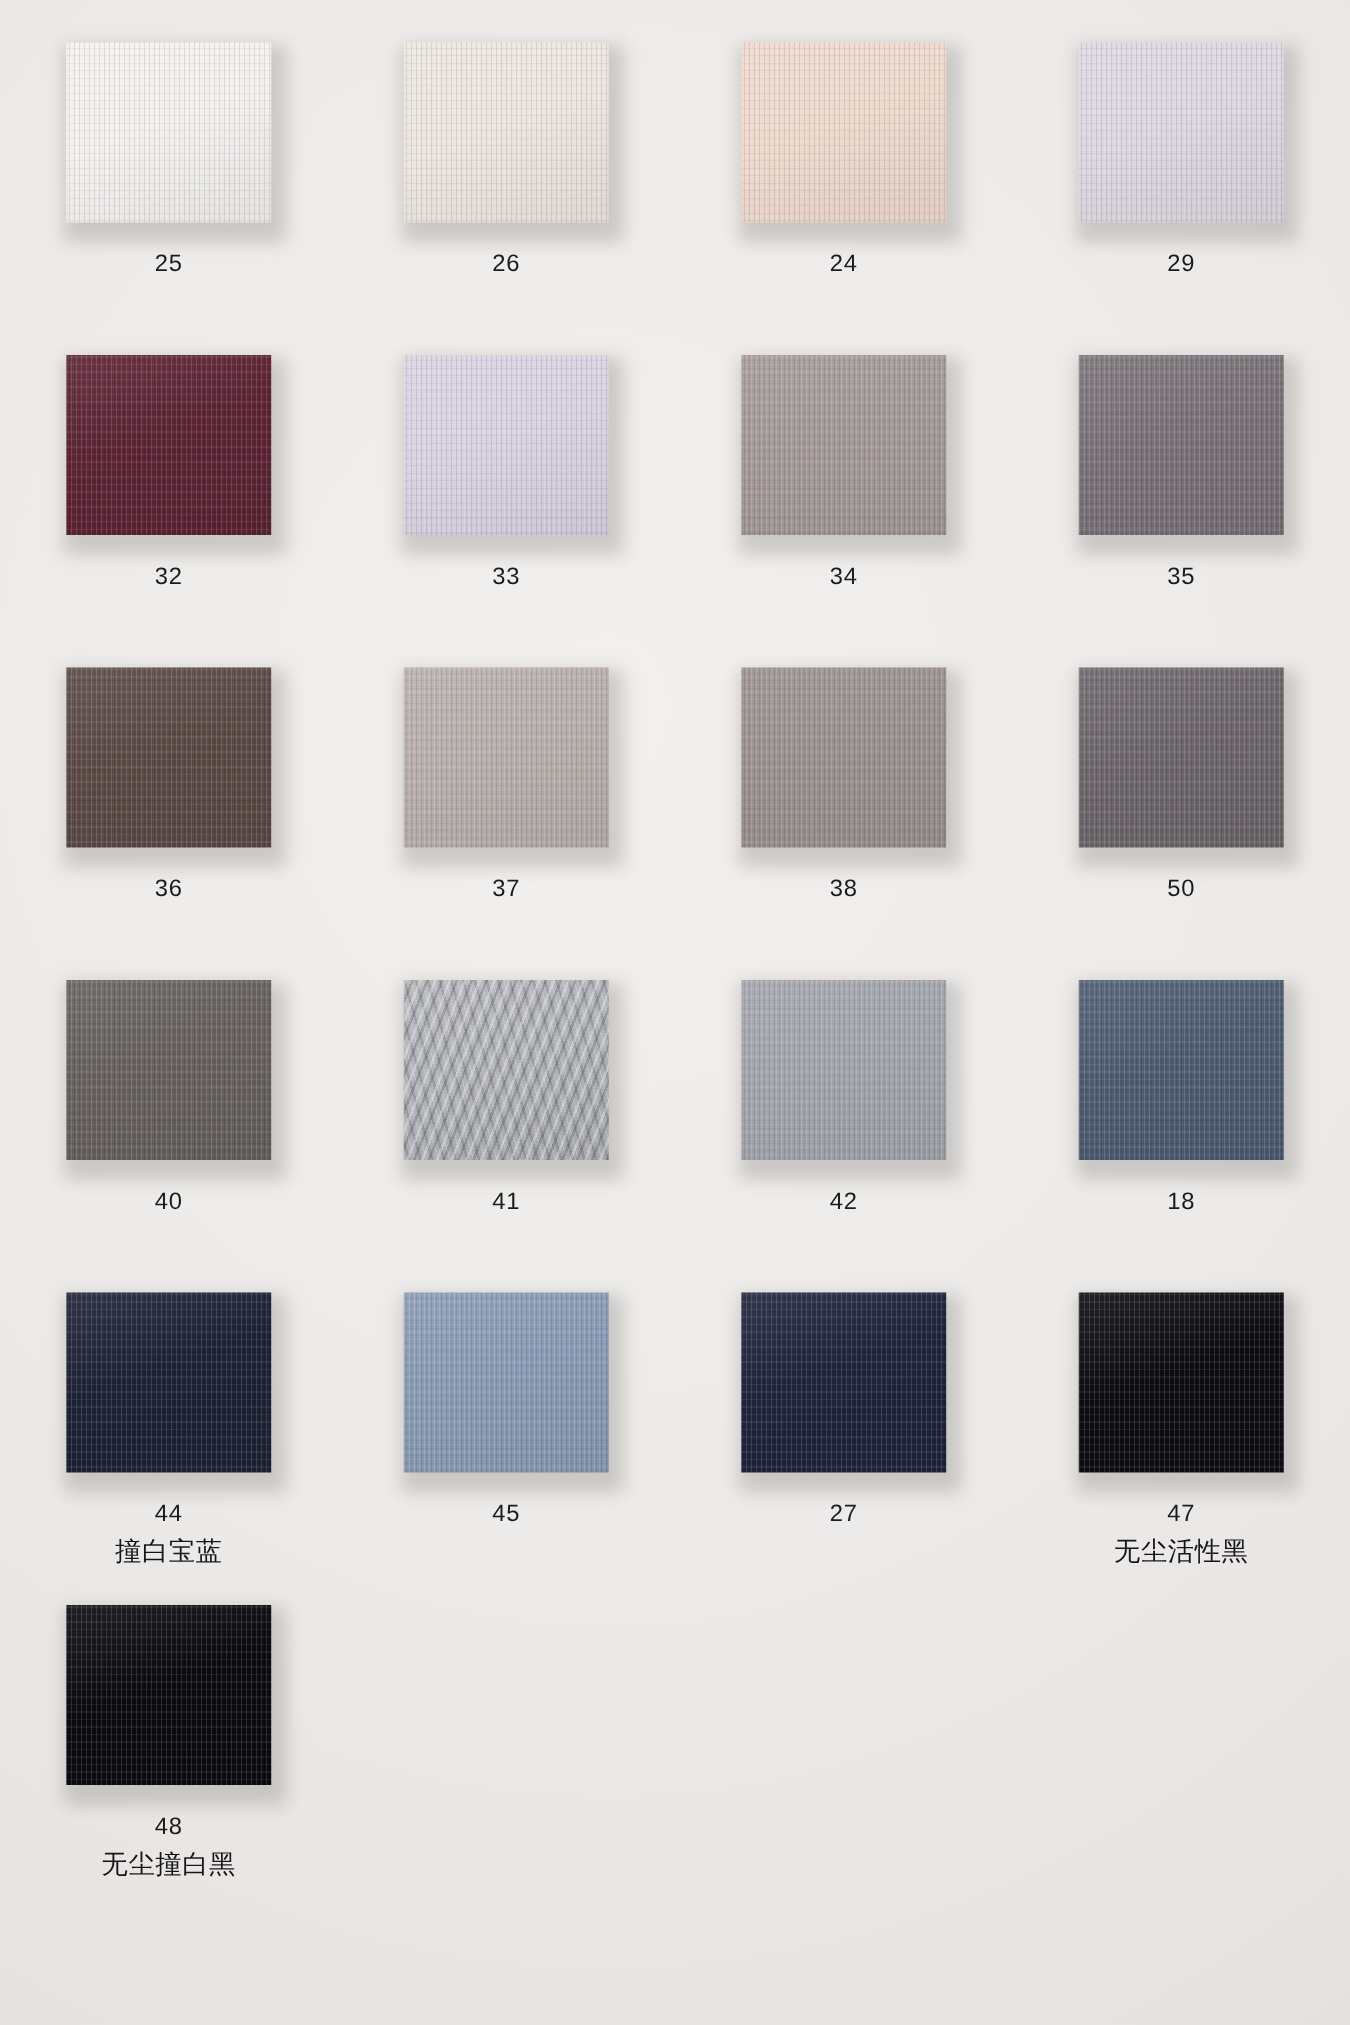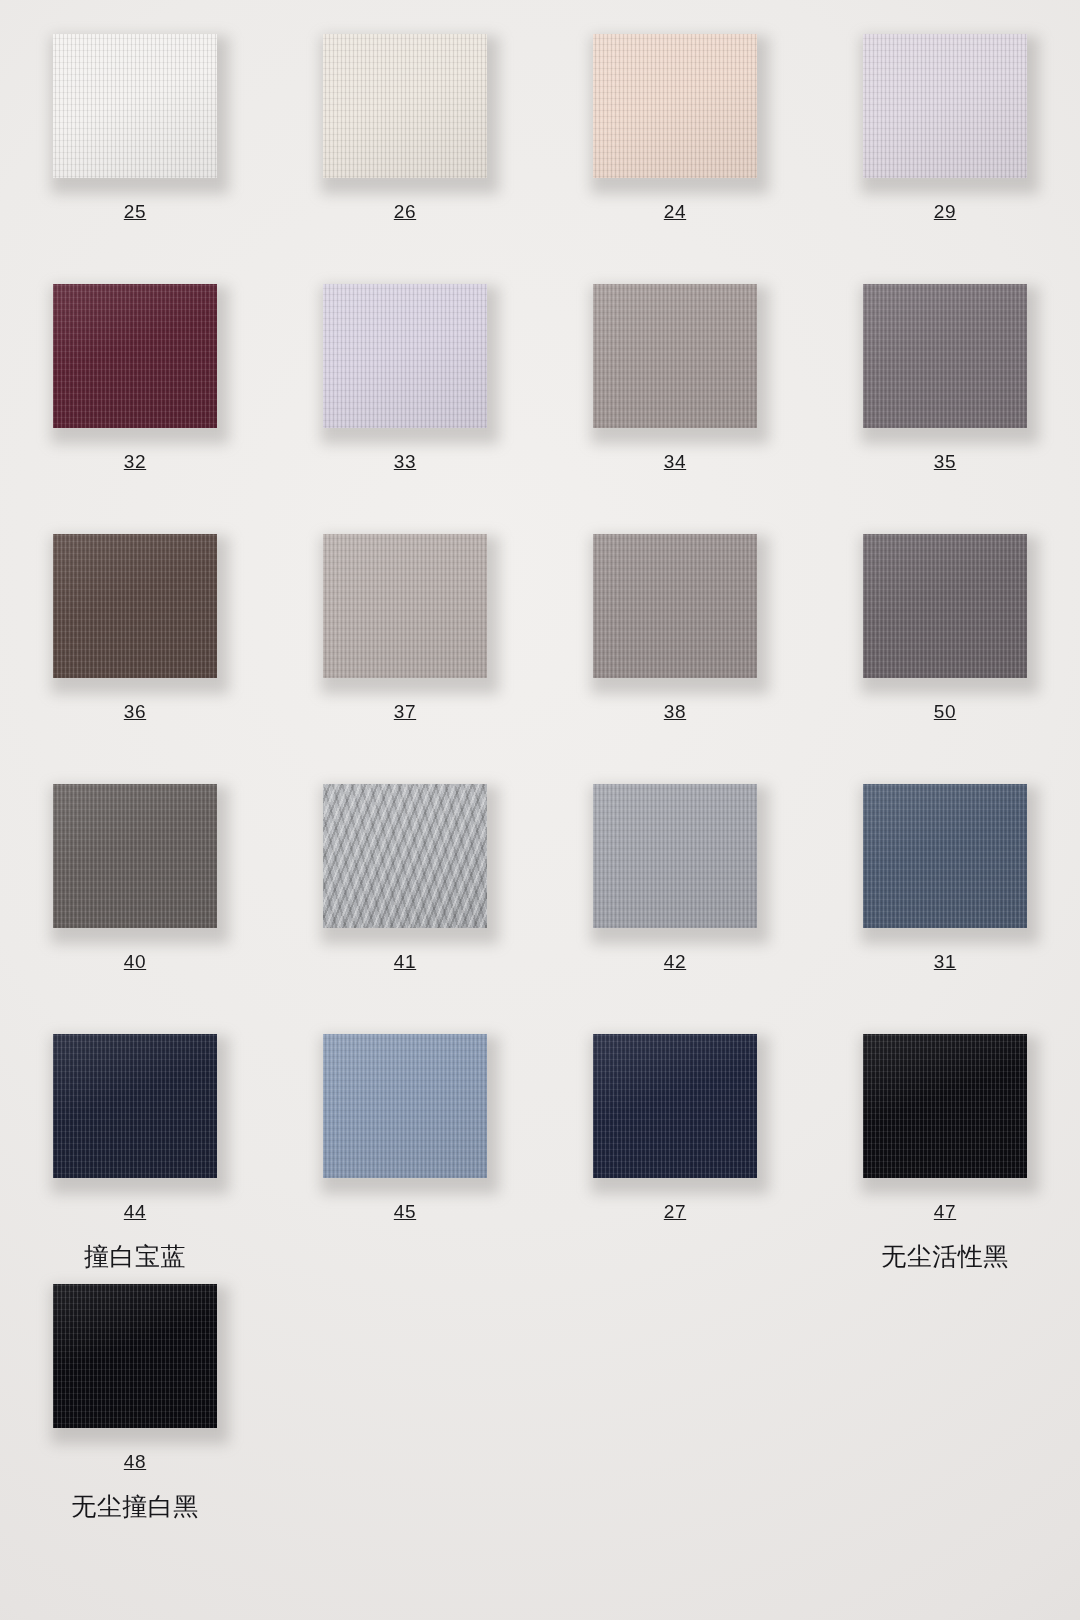--- a/index.html
+++ b/index.html
@@ -118,29 +118,28 @@
       linear-gradient(160deg, rgba(255,255,255,0.12) 0%, rgba(255,255,255,0.0) 50%, rgba(0,0,0,0.08) 100%);
   }
 
   .swatch-label {
     font-size: 19px;
     color: #1b1b1d;
     letter-spacing: 0.6px;
     line-height: 1.25;
     text-align: center;
     font-weight: 400;
-    text-decoration: underline;
   }
 
   .swatch-name {
-    font-size: 25px;
+    font-size: 21px;
     color: #16161a;
     text-align: left;
     line-height: 1.3;
-    margin-top: 16px;
+    margin-top: 4px;
     letter-spacing: 0.5px;
   }
 </style>
 </head>
 <body style="background: rgb(236, 234, 232);">
 
 <div class="paper-bg"></div>
 
 <div class="swatch-grid" id="grid">
     <div class="swatch-cell">
@@ -246,21 +245,21 @@
         <div class="swatch-shadow"></div>
         <div class="swatch-fabric" style="background: rgb(163, 165, 173);"></div>
       </div>
       <div class="swatch-label">42</div>
     </div>
     <div class="swatch-cell">
       <div class="swatch-wrap">
         <div class="swatch-shadow"></div>
         <div class="swatch-fabric" style="background: rgb(78, 92, 114);"></div>
       </div>
-      <div class="swatch-label">31</div>
+      <div class="swatch-label">18</div>
     </div>
     <div class="swatch-cell">
       <div class="swatch-wrap">
         <div class="swatch-shadow"></div>
         <div class="swatch-fabric" style="background: rgb(29, 34, 54);"></div>
       </div>
       <div class="swatch-label">44</div>
       <div class="swatch-name">撞白宝蓝</div>
     </div>
     <div class="swatch-cell">

